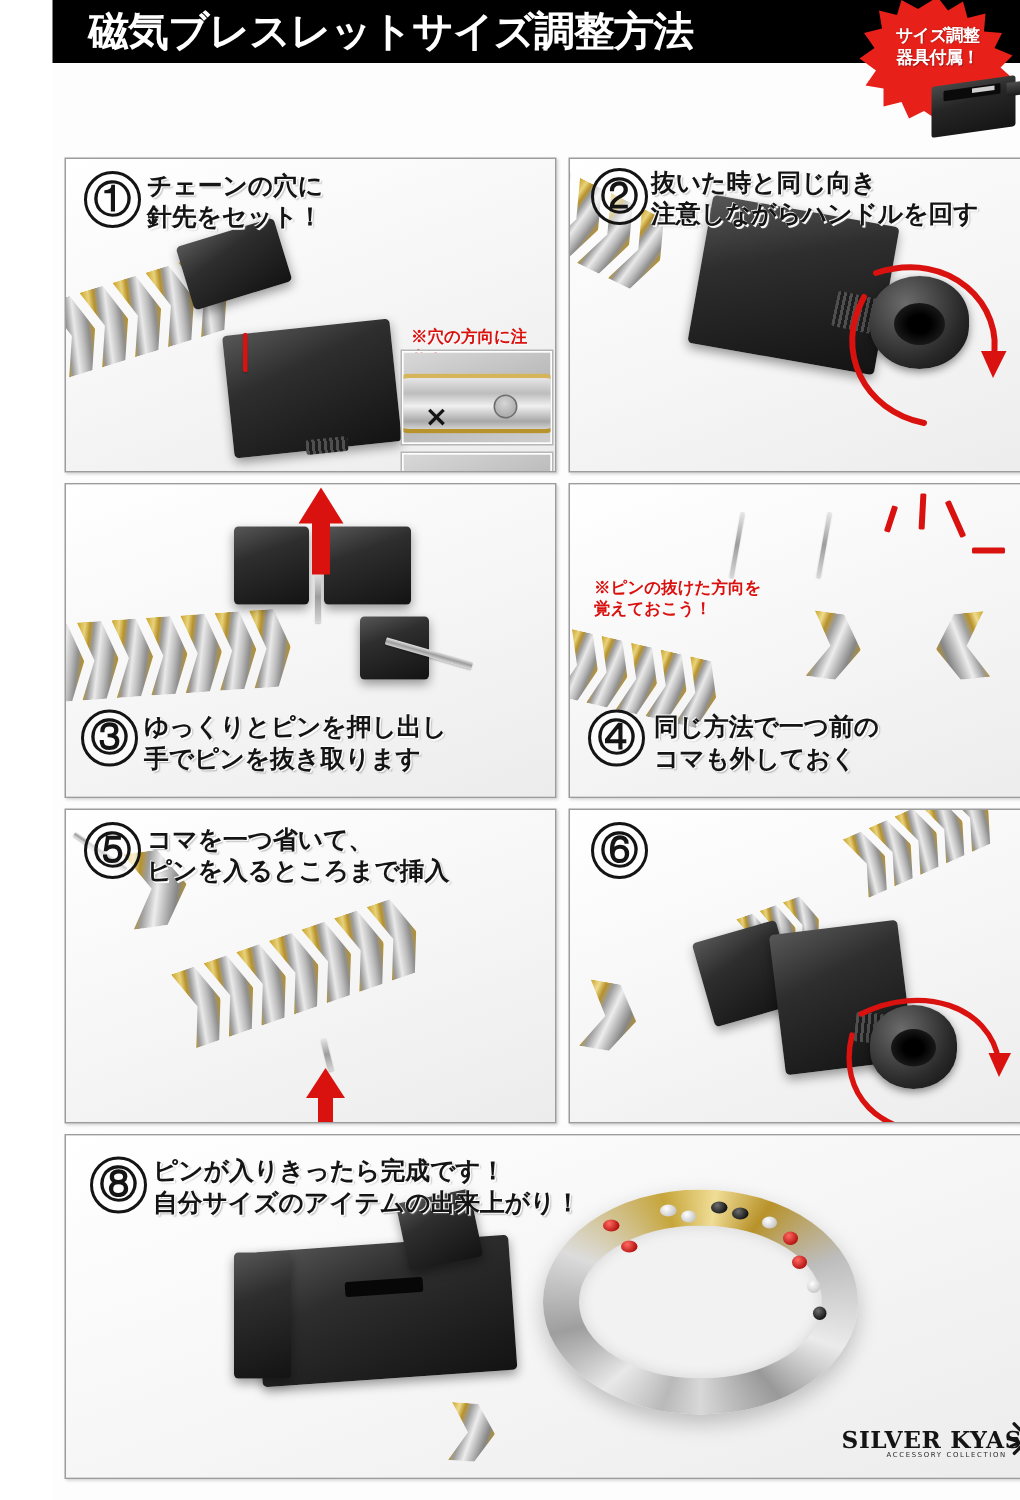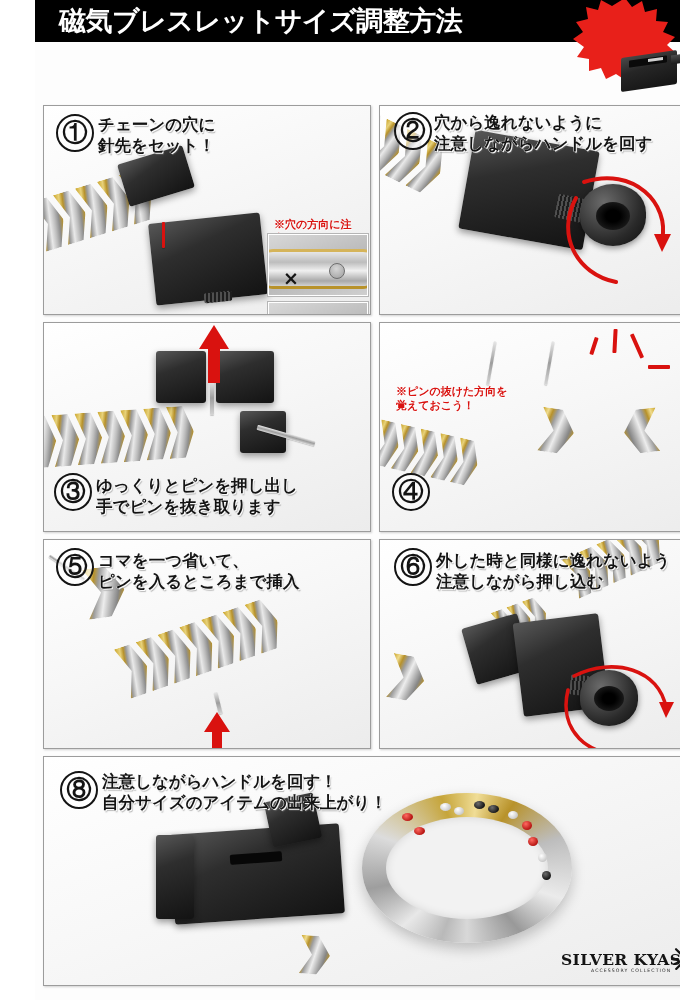--- a/index.html
+++ b/index.html
@@ -360,20 +360,24 @@
     <div class="title-text">磁気ブレスレットサイズ調整方法</div>
   </div>
 
 
   <div class="badge-wrap">
     <div class="starburst">
       <svg width="104" height="82" viewBox="0 0 104 82">
         <polygon fill="#e8201a" points="52,0 59,9 69,3 72,14 84,11 83,23 95,24 90,34 102,39 94,47 104,56 93,60 98,71 86,70 87,82 76,77 72,82 62,76 52,82 43,76 33,81 28,70 16,73 16,61 4,59 11,49 0,41 10,34 3,24 15,21 13,9 25,12 28,2 39,8"></polygon>
       </svg>
     </div>
+    <div class="badge-text">
+      <span>サイズ調整</span><br>
+      <span>器具付属！</span>
+    </div>
     <div class="badge-tool">
       <div class="tool-body"></div>
       <div class="tool-slot"></div>
       <div class="tool-pin"></div>
       <div class="tool-shaft"></div>
       <div class="tool-knob"></div>
     </div>
   </div>
 
   <div class="panel" style="left:8px; top:105px; width:328px; height:210px;">
@@ -423,21 +427,21 @@
         <div class="knob-hole" style="left:16px; top:18px; width:34px; height:28px;"></div>
       </div>
       <div class="arrow-red" style="left:168px; top:62px;">
         <svg width="130" height="130" viewBox="0 0 130 130">
           <path d="M36 14 C 86 -2, 122 36, 114 72" stroke="#d9120f" stroke-width="4" fill="none" stroke-linecap="round"></path>
           <polygon points="114,84 106,66 123,66" fill="#d9120f"></polygon>
           <path d="M28 30 C 8 66, 28 106, 68 114" stroke="#d9120f" stroke-width="4" fill="none" stroke-linecap="round"></path>
         </svg>
       </div>
       <div class="step-num" style="left:14px; top:6px;">②</div>
-      <div class="step-cap" style="left:54px; top:6px;">穴から逸れないように
+      <div class="step-cap" style="left:54px; top:6px;">抜いた時と同じ向き
 注意しながらハンドルを回す</div>
     </div>
   </div>
 
   <div class="panel" style="left:8px; top:322px; width:328px; height:210px;">
     <div class="photo">
       <div class="tool-blk" style="left:112px; top:28px; width:50px; height:52px;"></div>
       <div class="tool-blk" style="left:172px; top:28px; width:58px; height:52px;"></div>
       <div class="pin-rod" style="left:166px; top:58px; width:4px; height:34px;"></div>
       <div class="arrow-red" style="left:152px; top:0px;">
@@ -479,20 +483,22 @@
         <div class="lk"></div>
           <div class="lk"></div>
           <div class="lk"></div>
           <div class="lk"></div>
           <div class="lk"></div>
       </div>
       <div class="detached-piece" style="left:160px; top:86px; transform:rotate(8deg);"></div>
       <div class="detached-piece" style="left:244px; top:86px; transform:rotate(-6deg) scaleX(-1);"></div>
 
       <div class="step-num" style="left:12px; top:150px;">④</div>
+      <div class="step-cap" style="left:56px; top:152px;">同じ方法で一つ前の
+コマも外しておく</div>
     </div>
   </div>
 
   <div class="panel" style="left:8px; top:539px; width:328px; height:210px;">
     <div class="photo">
       <div class="pin-rod" style="left:2px; top:26px; width:42px; height:3px; transform:rotate(34deg);"></div>
       <div class="detached-piece" style="left:44px; top:30px; transform:rotate(-8deg) scale(1.15);"></div>
 
       <div class="link-chain" style="left:74px; top:82px; transform:rotate(-19deg);">
         <div class="lk"></div>
@@ -541,22 +547,20 @@
       <div class="arrow-red" style="left:178px; top:116px;">
         <svg width="120" height="106" viewBox="0 0 120 106">
           <path d="M16 20 C 56 0, 102 14, 108 52" stroke="#d9120f" stroke-width="3.6" fill="none" stroke-linecap="round"></path>
           <polygon points="108,62 101,46 116,46" fill="#d9120f"></polygon>
           <path d="M10 34 C 0 74, 30 102, 70 98" stroke="#d9120f" stroke-width="3.6" fill="none" stroke-linecap="round"></path>
         </svg>
       </div>
       <div class="detached-piece" style="left:10px; top:116px; transform:rotate(10deg) scale(1.02);"></div>
 
       <div class="step-num" style="left:14px; top:8px;">⑥</div>
-      <div class="step-cap" style="left:56px; top:10px;">外した時と同様に逸れないよう
-注意しながら押し込む</div>
     </div>
   </div>
 
   <div class="panel" style="left:8px; top:756px; width:664px; height:230px;">
     <div class="photo">
 
       <div class="tool-blk" style="left:128px; top:72px; width:170px; height:90px; transform:rotate(-4deg);"></div>
       <div class="tool-blk" style="left:112px; top:78px; width:38px; height:84px;"></div>
       <div class="tool-slot" style="position:absolute; left:186px; top:96px; width:52px; height:10px; background:#070707; transform:rotate(-4deg); border-radius:2px; z-index:4;"></div>
       <div class="tool-blk" style="left:224px; top:40px; width:50px; height:46px; transform:rotate(-12deg);"></div>
@@ -572,21 +576,21 @@
         <div class="magnet pale" style="left:146px; top:18px; width:10px; height:8px;"></div>
         <div class="magnet red" style="left:160px; top:28px; width:10px; height:9px;"></div>
         <div class="magnet red" style="left:166px; top:44px; width:10px; height:9px;"></div>
         <div class="magnet pale" style="left:176px; top:60px; width:9px;  height:9px;"></div>
         <div class="magnet dark" style="left:180px; top:78px; width:9px;  height:9px;"></div>
       </div>
 
       <div class="detached-piece" style="left:254px; top:176px; transform:rotate(4deg) scale(0.88);"></div>
 
       <div class="step-num" style="left:16px; top:14px;">⑧</div>
-      <div class="step-cap" style="left:58px; top:14px;">注意しながらハンドルを回す！
+      <div class="step-cap" style="left:58px; top:14px;">ピンが入りきったら完成です！
 自分サイズのアイテムの出来上がり！</div>
     </div>
   </div>
 
   <div class="footer-logo">
     <div class="logo-main">SILVER KYASYA</div>
     <div class="logo-sub">ACCESSORY COLLECTION</div>
     <div class="logo-spark">
       <svg width="30" height="30" viewBox="0 0 30 30">
         <g fill="#141414">

